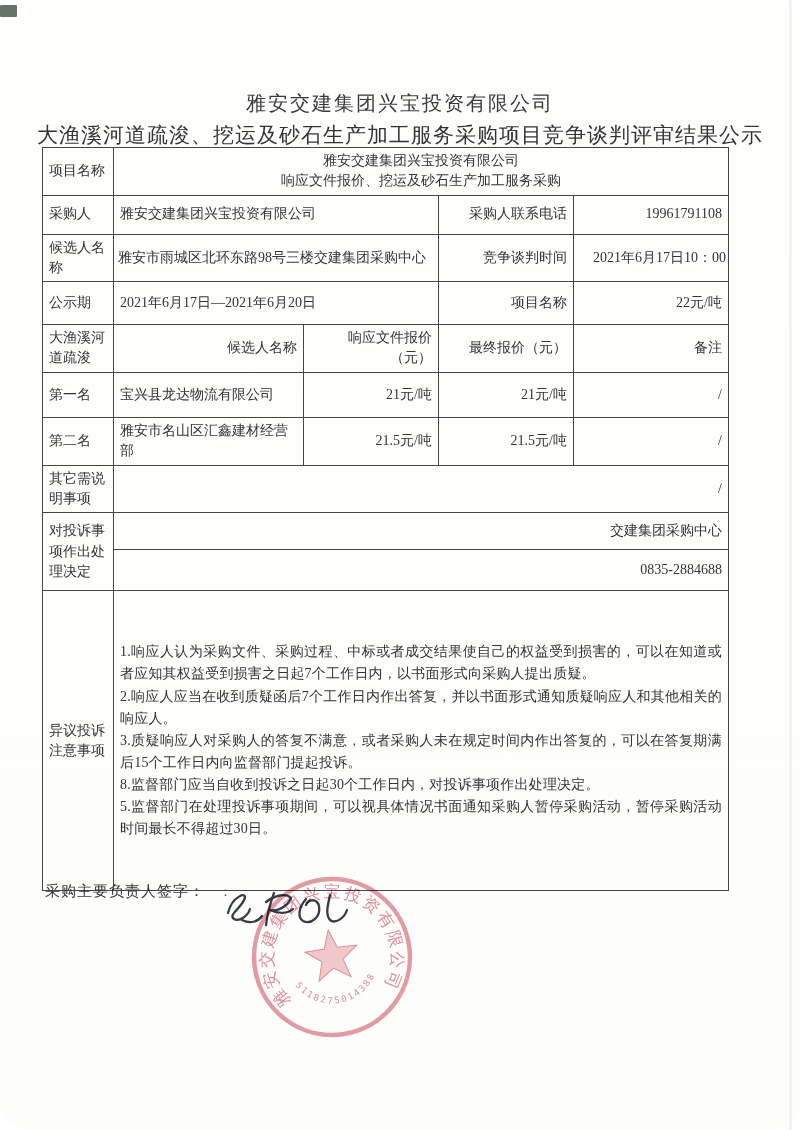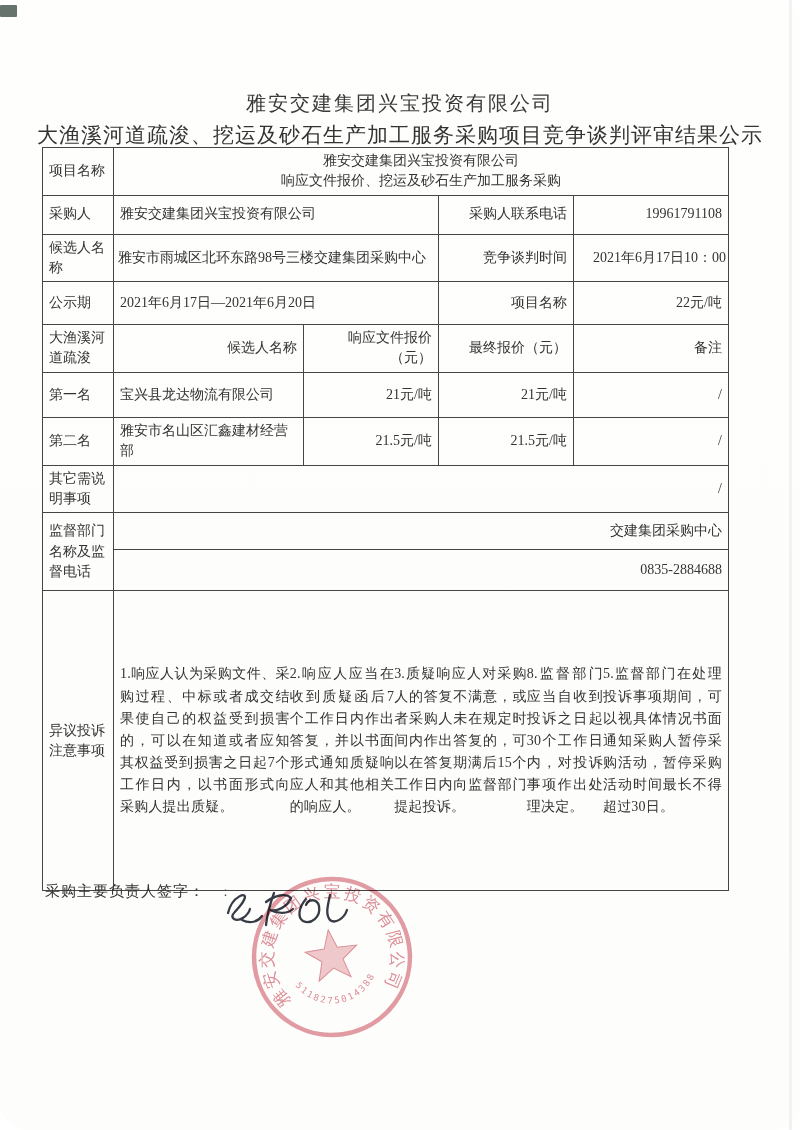--- a/index.html
+++ b/index.html
@@ -37,21 +37,21 @@
     border: 1.6px solid #454545;
     padding: 3px 6px;
     vertical-align: middle;
     line-height: 1.45;
   }
   td.lbl { padding: 3px 3px 3px 5px; text-align: left; }
   .tc { text-align: right; }
   .tl { text-align: left; }
   .proj-val div { text-align: center; }
   td.big-cell { padding: 8px 9px; }
-  .big-inner { display: flex; flex-direction: row; justify-content: center; height: 100%; }
+  .big-inner { display: flex; flex-direction: column; justify-content: center; height: 100%; }
   .obj-item { text-align: justify; line-height: 1.58; letter-spacing: .2px; }
 
   .sign-row {
     position: absolute; left: 45px; top: 882px;
     font-size: 15px; letter-spacing: 1px; color: #333;
   }
   .sign-colon { margin-left: 14px; color: #555; font-size: 13px; }
 
   .signature {
     position: absolute; left: 222px; top: 886px; width: 132px; height: 48px;
@@ -127,21 +127,21 @@
         <td class="tl">雅安市名山区汇鑫建材经营部</td>
         <td class="tc">21.5元/吨</td>
         <td class="tc">21.5元/吨</td>
         <td class="tc">/</td>
       </tr>
       <tr style="height:47px">
         <td class="lbl">其它需说明事项</td>
         <td colspan="4" class="tc">/</td>
       </tr>
       <tr style="height:37px">
-        <td class="lbl" rowspan="2">监督部门名称及监督电话</td>
+        <td class="lbl" rowspan="2">对投诉事项作出处理决定</td>
         <td colspan="4" class="tc">交建集团采购中心</td>
       </tr>
       <tr style="height:41px">
         <td colspan="4" class="tc">0835-2884688</td>
       </tr>
       <tr style="height:300px">
         <td class="lbl">异议投诉注意事项</td>
         <td colspan="4" class="big-cell">
           <div class="big-inner">
             <div class="obj-item">1.响应人认为采购文件、采购过程、中标或者成交结果使自己的权益受到损害的，可以在知道或者应知其权益受到损害之日起7个工作日内，以书面形式向采购人提出质疑。</div>

